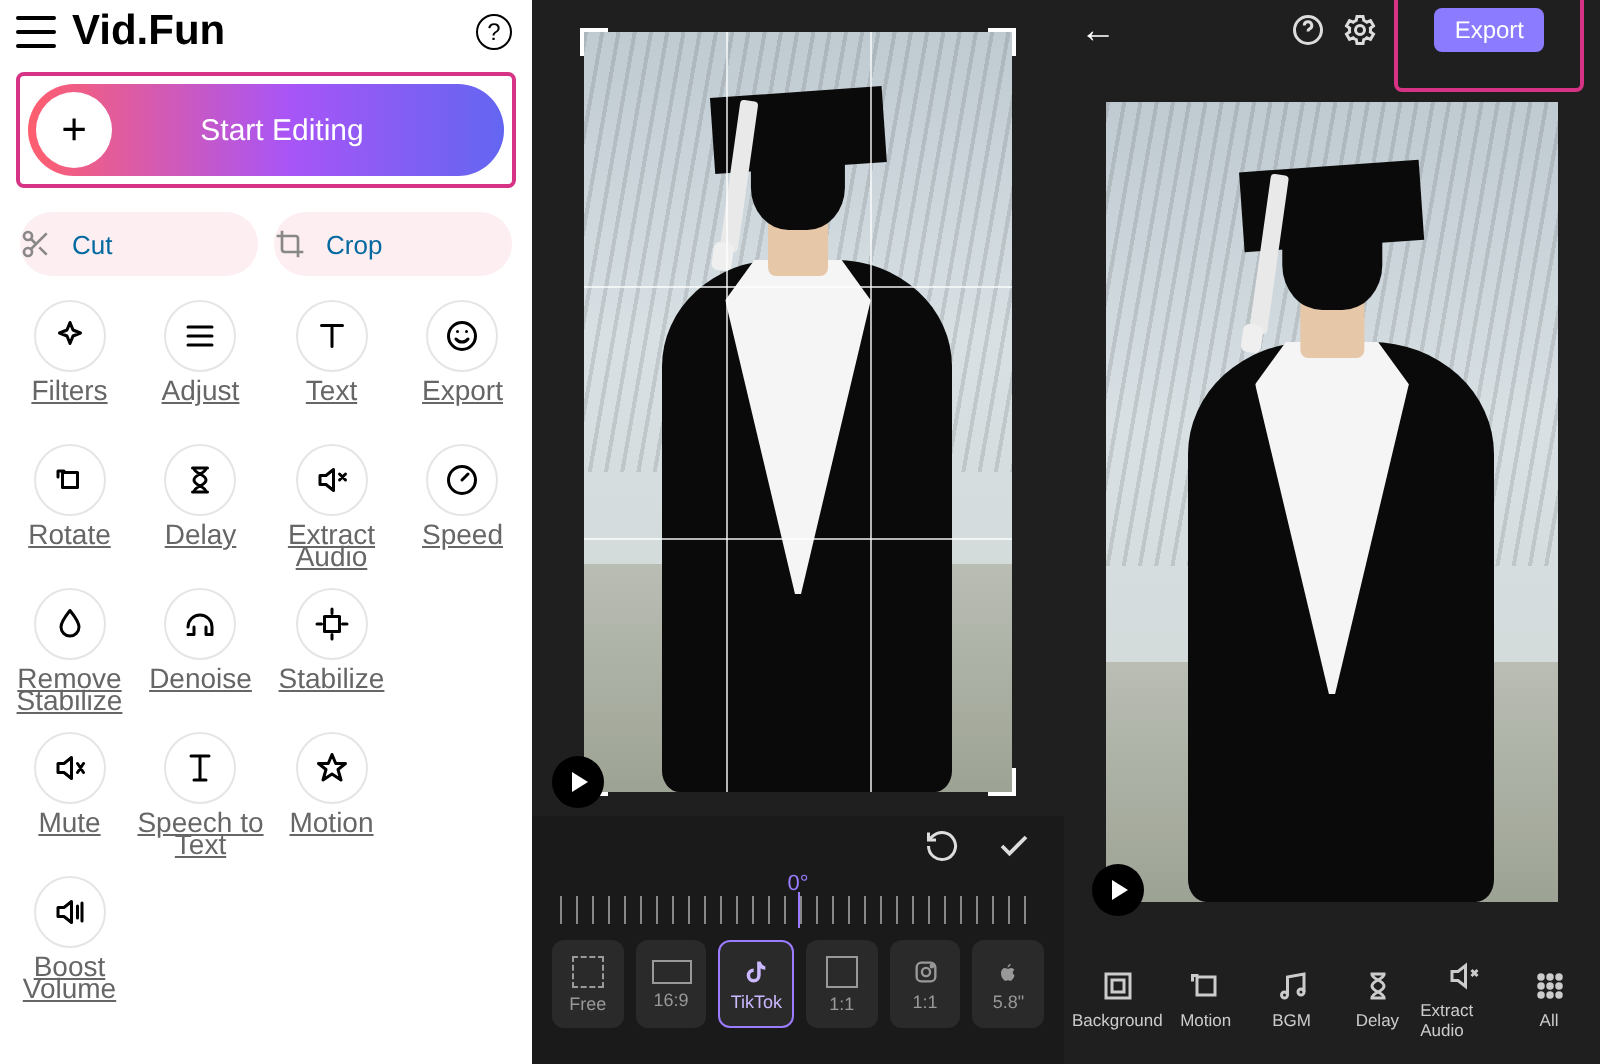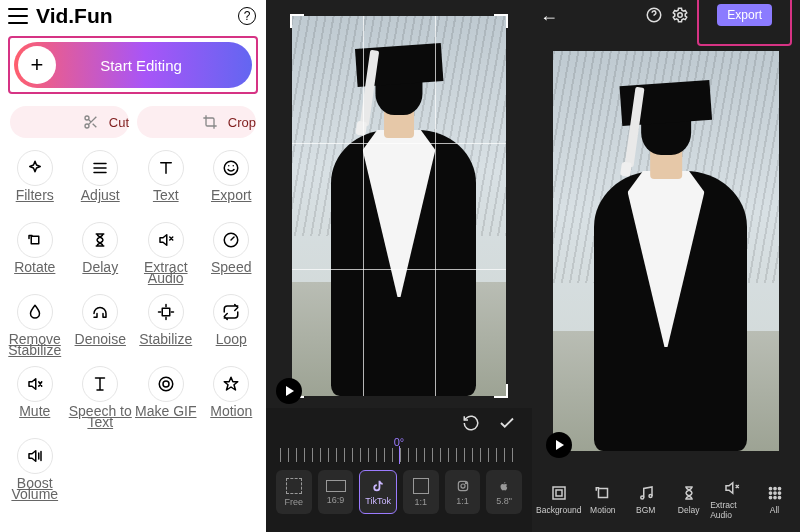--- a/index.html
+++ b/index.html
@@ -14,21 +14,21 @@
   .hamburger div { height:2px; background:#000; border-radius:1px; }
   .app-title { font-weight:700; font-size:21px; margin-left:8px; flex:1; }
   .help-circ { width:18px;height:18px;border:1.5px solid #000;border-radius:50%;font-size:12px;display:flex;align-items:center;justify-content:center;}
 
   .start-wrap { margin:6px 8px; border:2px solid #d63384; border-radius:4px; padding:4px; }
   .start-btn { height:46px; border-radius:24px; background:linear-gradient(90deg,#ff5f6d,#a855f7 55%,#6366f1); display:flex;align-items:center; color:#fff; font-size:15px; font-weight:500;}
   .start-plus{ width:38px;height:38px;border-radius:50%;background:#fff;margin:4px;display:flex;align-items:center;justify-content:center;font-size:22px;color:#000;font-weight:300;}
   .start-lbl { flex:1; text-align:center; padding-right:30px; }
 
   .quick-row { display:flex; gap:8px; margin:6px 10px 2px 10px; }
-  .quick-btn { flex:1; height:32px; border-radius:16px; background:#fdeef1; color:#7f1d1d; font-size:13px; display:flex;align-items:center;justify-content:flex-end; gap:10px; }
+  .quick-btn { flex:1; height:32px; border-radius:16px; background:#fdeef1; color:#0369a1; font-size:13px; display:flex;align-items:center;justify-content:flex-start; gap:10px; }
   .quick-ico { width:16px;height:16px; }
 
   .tool-grid { flex:1; padding:4px 2px 0 2px; overflow:hidden; }
   .tg-row { display:flex; }
   .tool { width:25%; display:flex;flex-direction:column;align-items:center; padding:6px 0 4px 0;}
   .tool-ico { width:36px;height:36px;border-radius:50%;border:1px solid #e5e5e5;background:#fff;display:flex;align-items:center;justify-content:center;color:#000;}
   .tool-ico svg{ width:18px;height:18px;stroke:#000;stroke-width:2;fill:none;stroke-linecap:round;stroke-linejoin:round;}
   .tool-lbl { font-size:14px; color:#666; margin-top:4px; text-align:center; line-height:11px; min-height:22px; display:flex;align-items:flex-start;text-decoration:underline;}
 
   
@@ -219,55 +219,38 @@
         </div>
       <div class="tool">
           <div class="tool-ico">
             <svg viewBox="0 0 24 24">
               <rect x="7" y="7" width="10" height="10"></rect>
               <path d="M12 2v3M12 19v3M2 12h3M19 12h3"></path>
             </svg>
           </div>
           <div class="tool-lbl">Stabilize</div>
         </div>
-      <div class="tool">
-          <div class="tool-ico">
-            <svg viewBox="0 0 24 24">
-              <path d="M17 2l4 4-4 4M3 12V8a4 4 0 0 1 4-4h14M7 22l-4-4 4-4M21 12v4a4 4 0 0 1-4 4H3"></path>
-            </svg>
-          </div>
-          <div class="tool-lbl">Loop</div>
-        </div>
     </div>
     <div class="tg-row">
       <div class="tool">
           <div class="tool-ico">
             <svg viewBox="0 0 24 24">
               <path d="M4 9v6h4l5 4V5L8 9H4zM17 9l4 6m0-6l-4 6"></path>
             </svg>
           </div>
           <div class="tool-lbl">Mute</div>
         </div>
       <div class="tool">
           <div class="tool-ico">
             <svg viewBox="0 0 24 24">
               <path d="M6 4h12M12 4v16M8 20h8"></path>
             </svg>
           </div>
           <div class="tool-lbl" style="white-space:pre-line">Speech to
 Text</div>
-        </div>
-      <div class="tool">
-          <div class="tool-ico">
-            <svg viewBox="0 0 24 24">
-              <circle cx="12" cy="12" r="9"></circle>
-              <circle cx="12" cy="12" r="4"></circle>
-            </svg>
-          </div>
-          <div class="tool-lbl">Make GIF</div>
         </div>
       <div class="tool">
           <div class="tool-ico">
             <svg viewBox="0 0 24 24">
               <path d="M12 3l2.5 6H21l-5 4 2 7-6-4-6 4 2-7-5-4h6.5z"></path>
             </svg>
           </div>
           <div class="tool-lbl">Motion</div>
         </div>
     </div>

